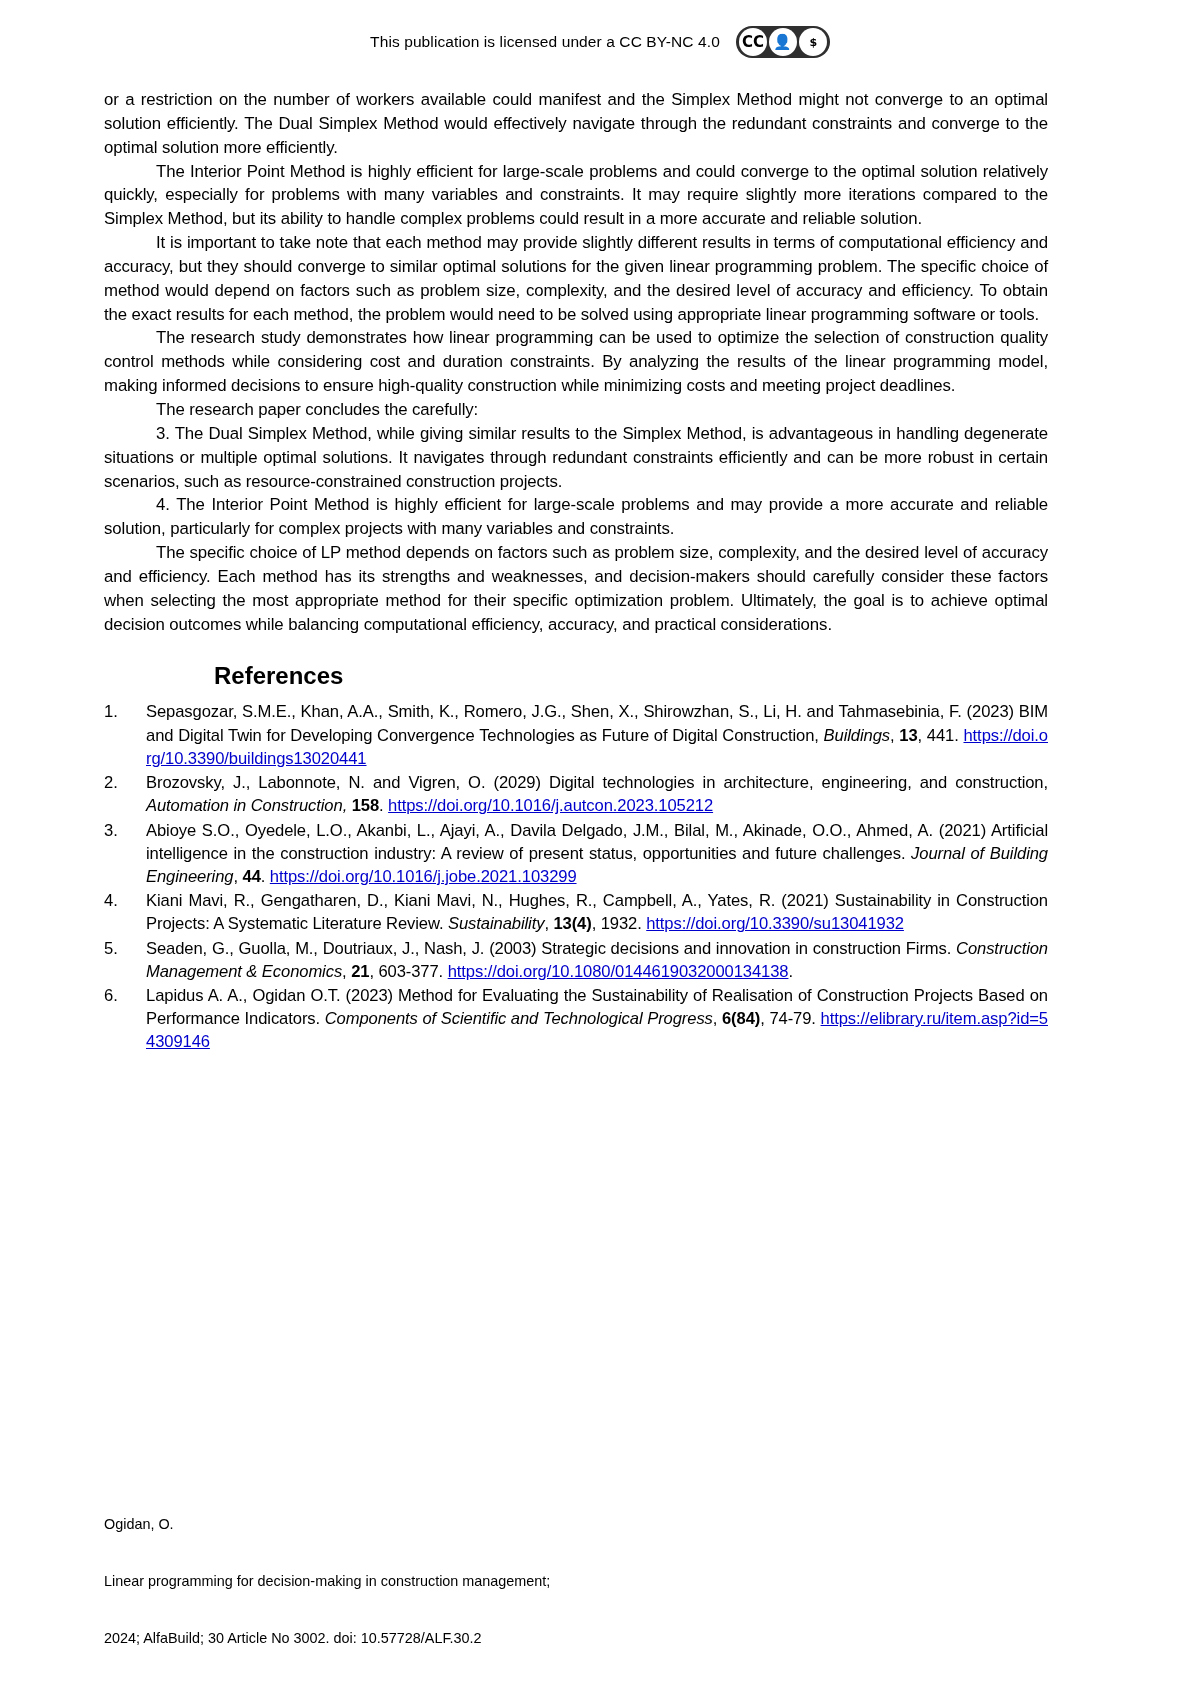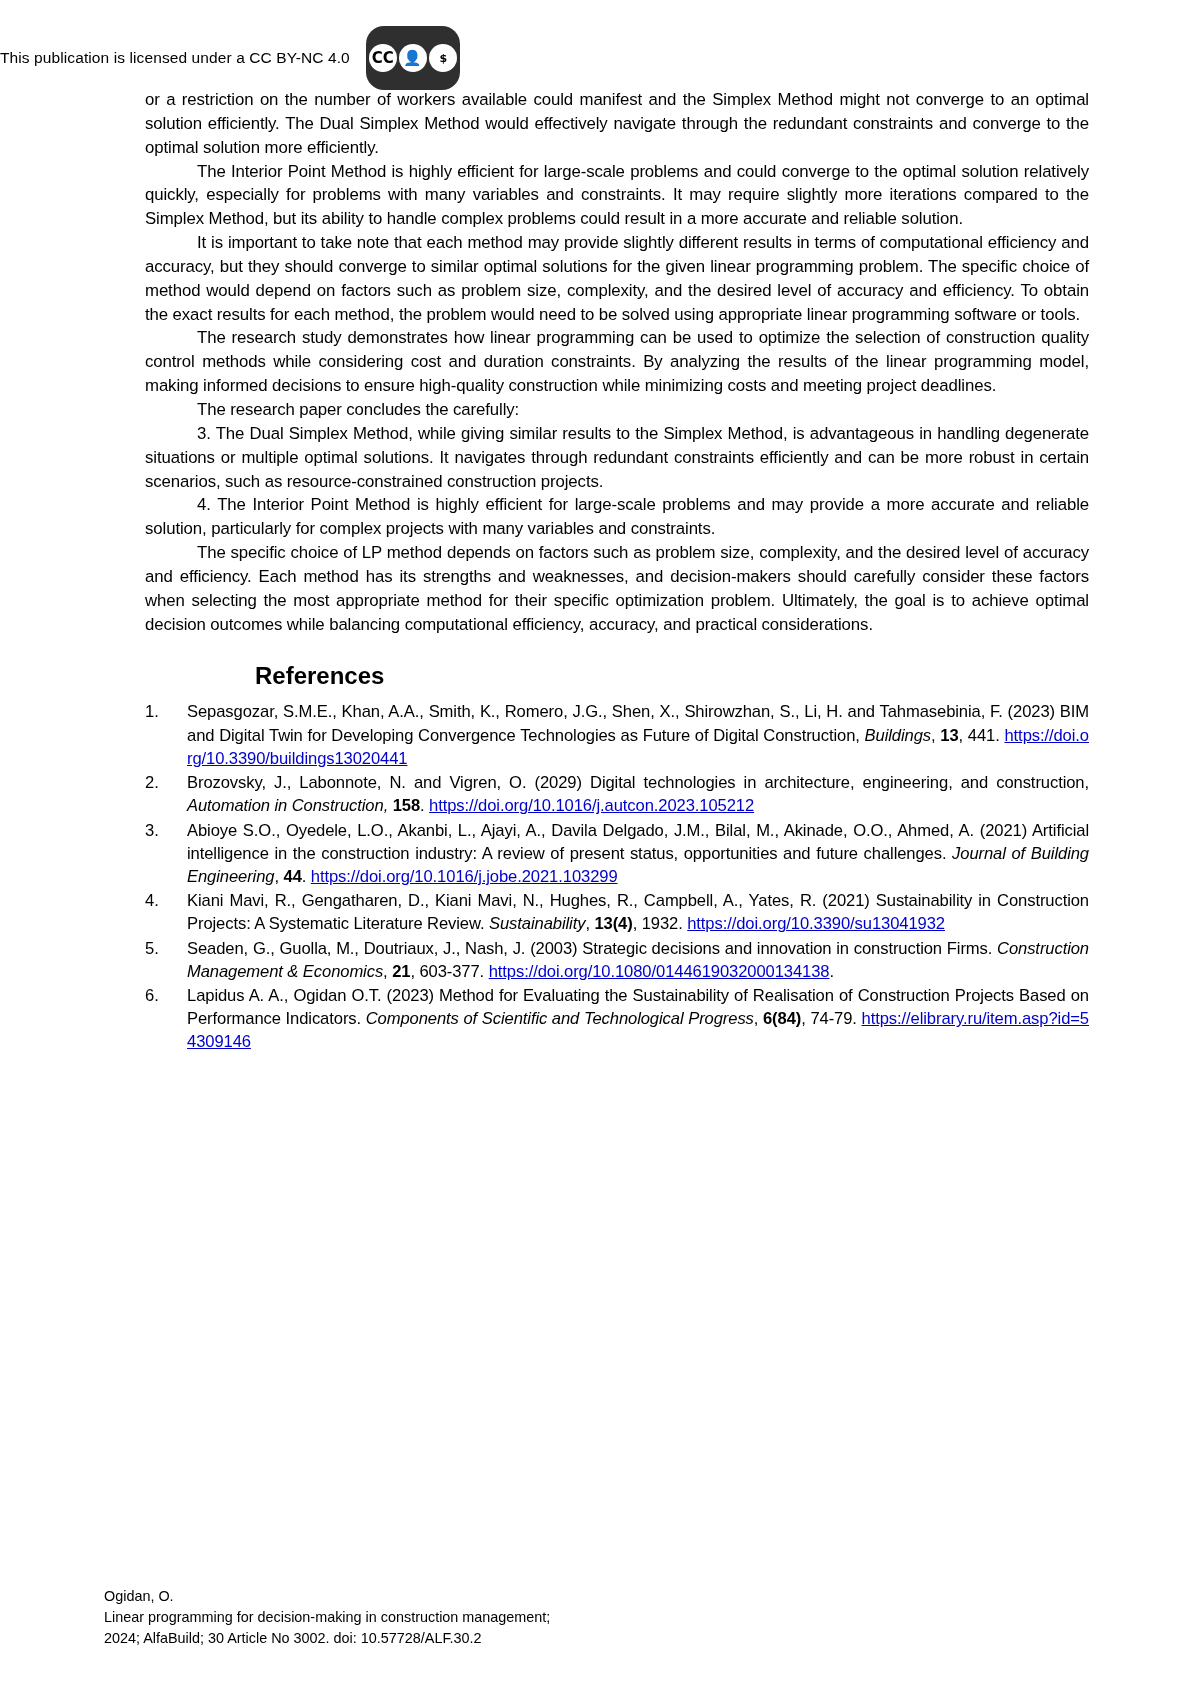--- a/index.html
+++ b/index.html
@@ -22,34 +22,34 @@
   }
 
   
   .header {
     position: absolute;
     top: 26px;
     left: 0;
     width: 1200px;
     display: flex;
     align-items: center;
-    justify-content: flex-start;
+    justify-content: center;
     gap: 16px;
   }
   .license-text {
     font-size: 15.5px;
     letter-spacing: 0.1px;
   }
   .cc-badge {
     display: flex;
     align-items: center;
     gap: 2px;
     background: #2f2f2f;
     border-radius: 18px;
-    padding: 18px 3px;
+    padding: 2px 3px;
   }
   .cc-circle {
     width: 28px;
     height: 28px;
     border-radius: 50%;
     background: #ffffff;
     color: #000000;
     font-size: 15px;
     font-weight: bold;
     display: flex;
@@ -59,21 +59,20 @@
     line-height: 1;
   }
   .cc-circle.small-text { font-size: 11px; letter-spacing: -1px; }
 
   
   .content {
     position: absolute;
     top: 88px;
     left: 104px;
     width: 944px;
-    margin-left: 41px;
   }
   p.body {
     margin: 0;
     font-size: 16.8px;
     line-height: 1.42;
     text-align: justify;
     text-justify: inter-word;
     letter-spacing: -0.1px;
   }
   p.indent { text-indent: 52px; }
@@ -129,21 +128,21 @@
 
   
   .footer {
     position: absolute;
     left: 104px;
     bottom: 48px;
     width: 900px;
     font-size: 14.4px;
     line-height: 1.45;
   }
-  .footer div { white-space: pre; }
+  .footer div { white-space: pre; margin-top: 36px; }
 </style>
 </head>
 <body>
 
 <div class="page">
 
   <div class="header">
     <span class="license-text">This publication is licensed under a CC BY-NC 4.0</span>
     <span class="cc-badge">
       <span class="cc-circle">CC</span>

